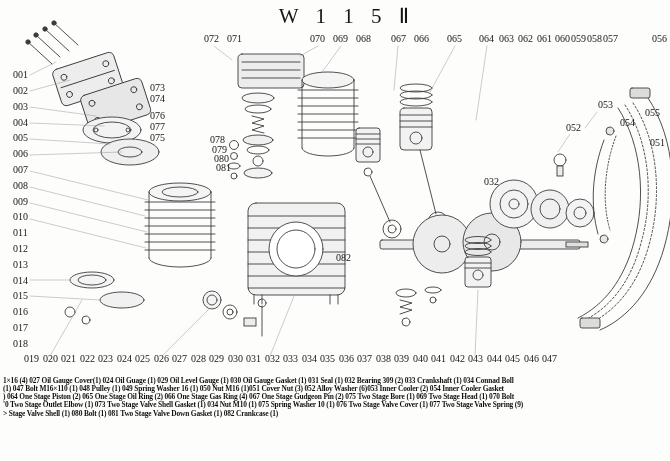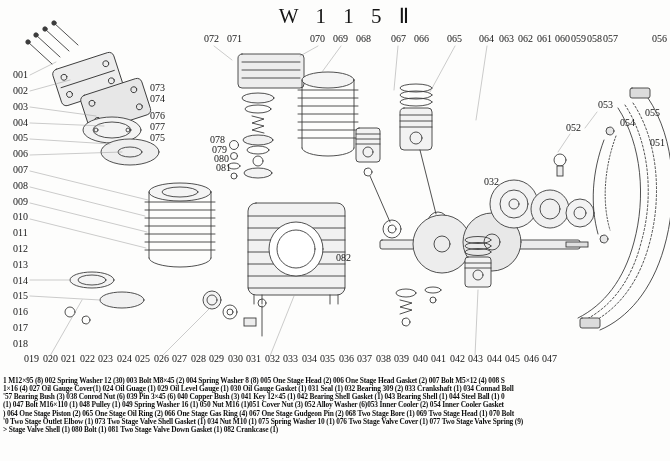--- a/index.html
+++ b/index.html
@@ -275,22 +275,20 @@
       <text x="212" y="153" class="part-label">079</text>
       <text x="214" y="162" class="part-label">080</text>
       <text x="216" y="171" class="part-label">081</text>
       <text x="336" y="261" class="part-label">082</text>
       <text x="484" y="185" class="part-label">032</text>
     </svg>
 
   <div id="title">W 1 1 5 Ⅱ</div>
 
   <div id="plist">
-    <div class="pline">1 M12×95 (8) 002 Spring Washer 12 (30) 003 Bolt M8×45 (2) 004 Spring Washer 8 (8) 005 One Stage Head (2) 006 One Stage Head Gasket (2) 007 Bolt M5×12 (4) 008 S</div>
     <div class="pline">1×16 (4) 027 Oil Gauge Cover(1) 024 Oil Guage (1) 029 Oil Level Gauge (1) 030 Oil Gauge Gasket (1) 031 Seal (1) 032 Bearing 309 (2) 033 Crankshaft (1) 034 Connad Boll</div>
-    <div class="pline">'57 Bearing Bush (3) 038 Conrod Nut (6) 039 Pin 3×45 (6) 040 Copper Bush (3) 041 Key 12×45 (1) 042 Bearing Shell Gasket (1) 043 Bearing Shell (1) 044 Steel Ball (1) 0</div>
     <div class="pline">(1) 047 Bolt M16×110 (1) 048 Pulley (1) 049 Spring Washer 16 (1) 050 Nut M16 (1)051 Cover Nut (3) 052 Alloy Washer (6)053 Inner Cooler (2) 054 Inner Cooler Gasket</div>
-    <div class="pline">) 064 One Stage Piston (2) 065 One Stage Oil Ring (2) 066 One Stage Gas Ring (4) 067 One Stage Gudgeon Pin (2) 068 Two Stage Bore (1) 069 Two Stage Head (1) 070 Bolt</div>
+    <div class="pline">) 064 One Stage Piston (2) 065 One Stage Oil Ring (2) 066 One Stage Gas Ring (4) 067 One Stage Gudgeon Pin (2) 075 Two Stage Bore (1) 069 Two Stage Head (1) 070 Bolt</div>
     <div class="pline">'0 Two Stage Outlet Elbow (1) 073 Two Stage Valve Shell Gasket (1) 034 Nut M10 (1) 075 Spring Washer 10 (1) 076 Two Stage Valve Cover (1) 077 Two Stage Valve Spring (9)</div>
     <div class="pline">&gt; Stage Valve Shell (1) 080 Bolt (1) 081 Two Stage Valve Down Gasket (1) 082 Crankcase (1)</div>
   </div>
 
 </div>
 
 </body></html>

